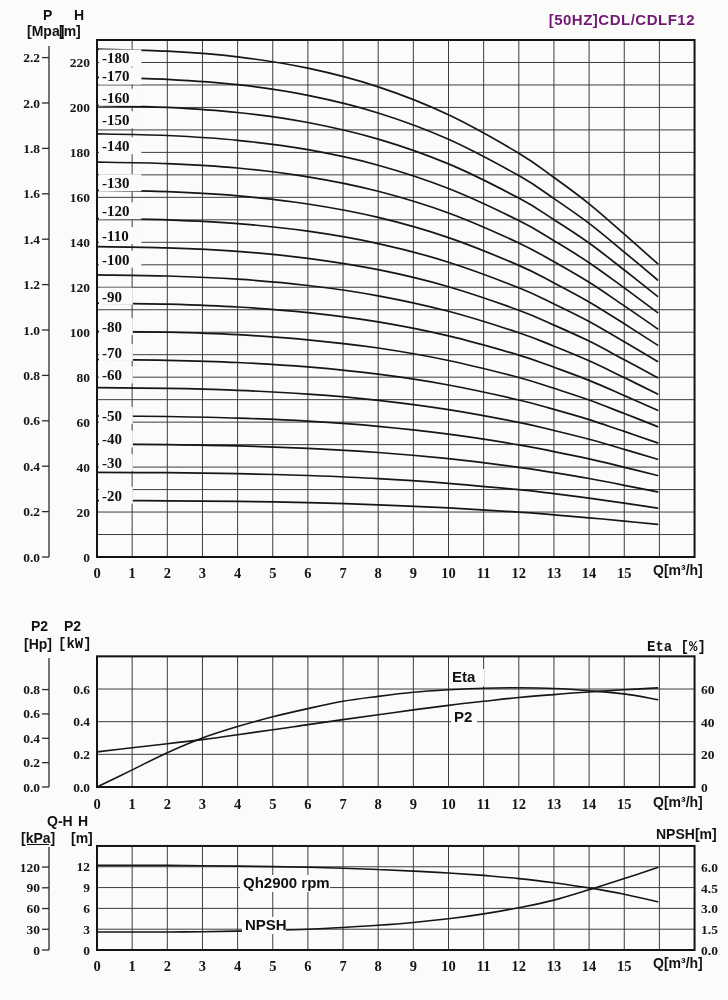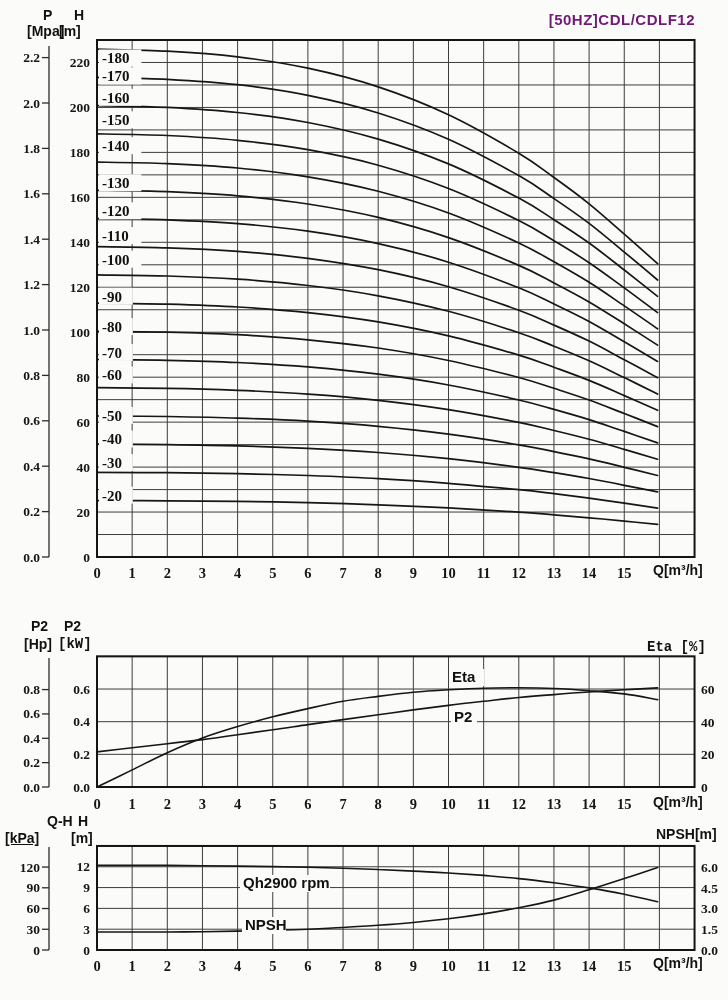--- a/index.html
+++ b/index.html
@@ -320,17 +320,17 @@
 
   <span class="hdr" style="left:31px;top:618px;">P2</span>
   <span class="hdr" style="left:64px;top:618px;">P2</span>
   <span class="hdr" style="left:24px;top:636px;">[Hp]</span>
   <span class="hdr" style="left:58px;top:636px;font-family:Liberation Mono, monospace;">[kW]</span>
   <span class="hdr" style="left:647px;top:639px;font-family:Liberation Mono, monospace;">Eta [%]</span>
   <span class="hdr" style="left:653px;top:794px;">Q[m³/h]</span>
 
   <span class="hdr" style="left:26px;top:813px;margin-left:21px;">Q-H</span>
   <span class="hdr" style="left:78px;top:813px;">H</span>
-  <span class="hdr" style="left:5px;top:830px;text-decoration:underline;">[kPa]</span>
+  <span class="hdr" style="left:21px;top:830px;text-decoration:underline;">[kPa]</span>
   <span class="hdr" style="left:71px;top:830px;">[m]</span>
   <span class="hdr" style="left:656px;top:826px;">NPSH[m]</span>
   <span class="hdr" style="left:653px;top:955px;">Q[m³/h]</span>
 </div>
 
 </body></html>

